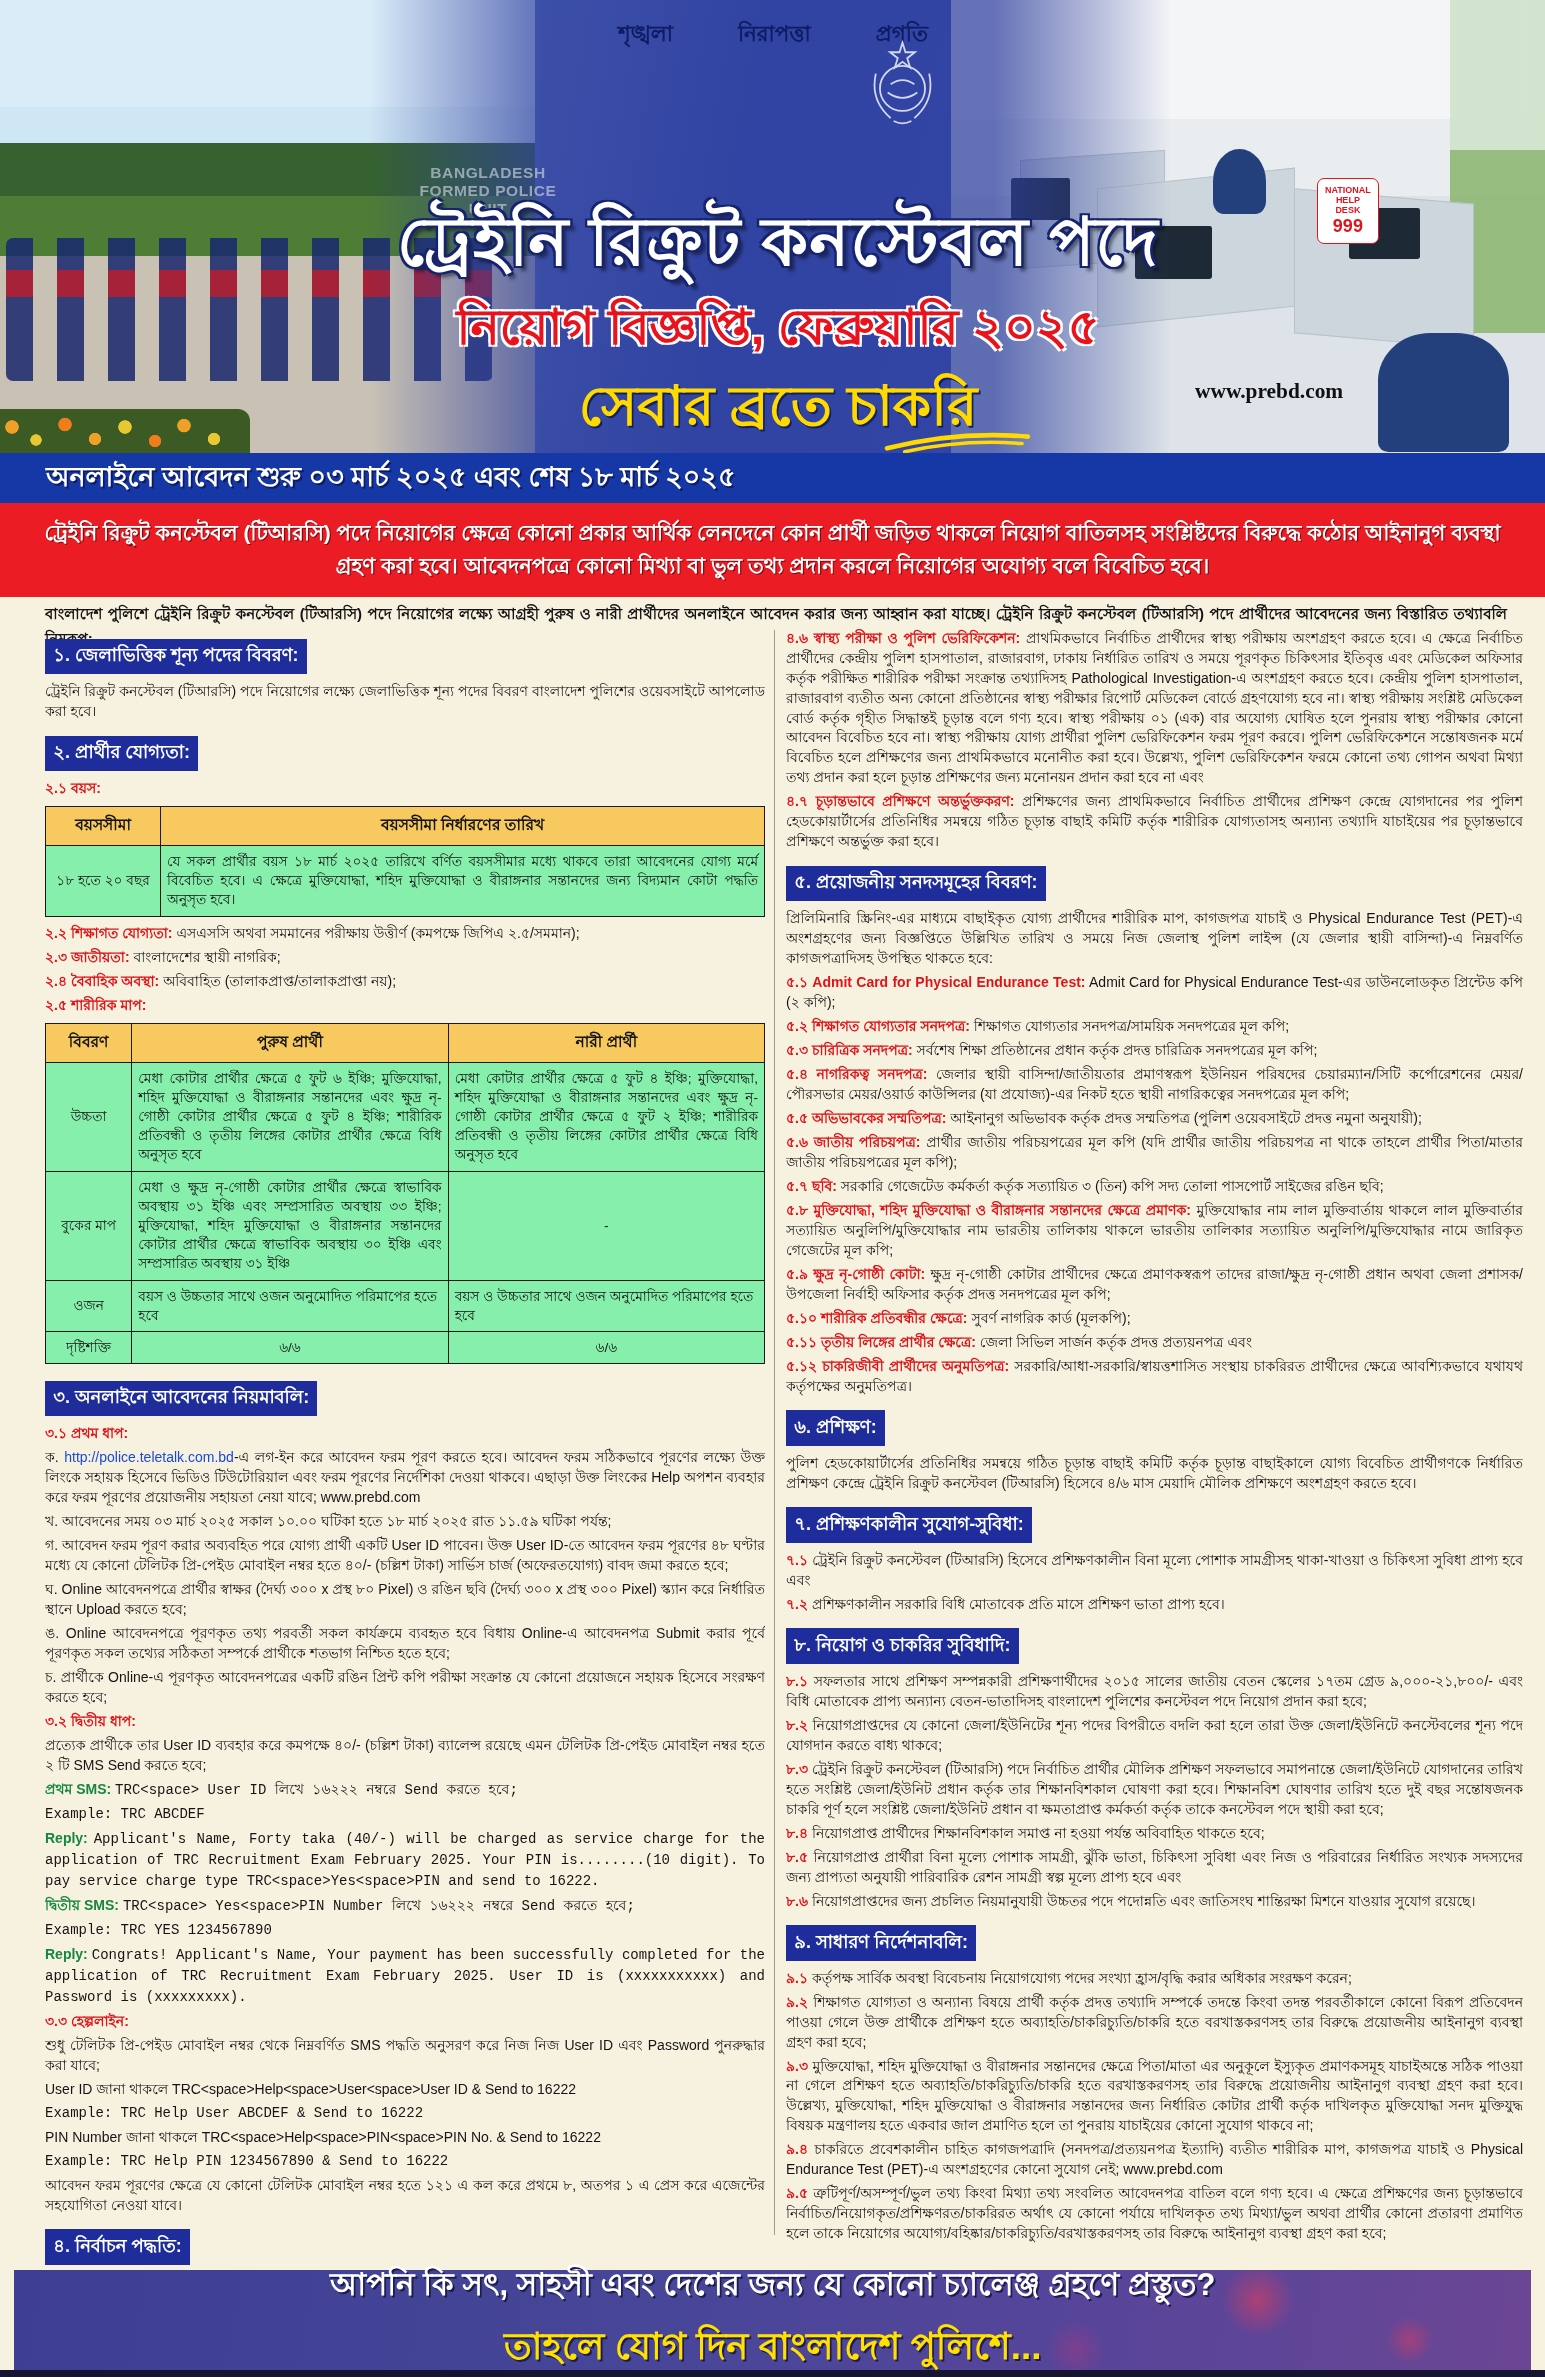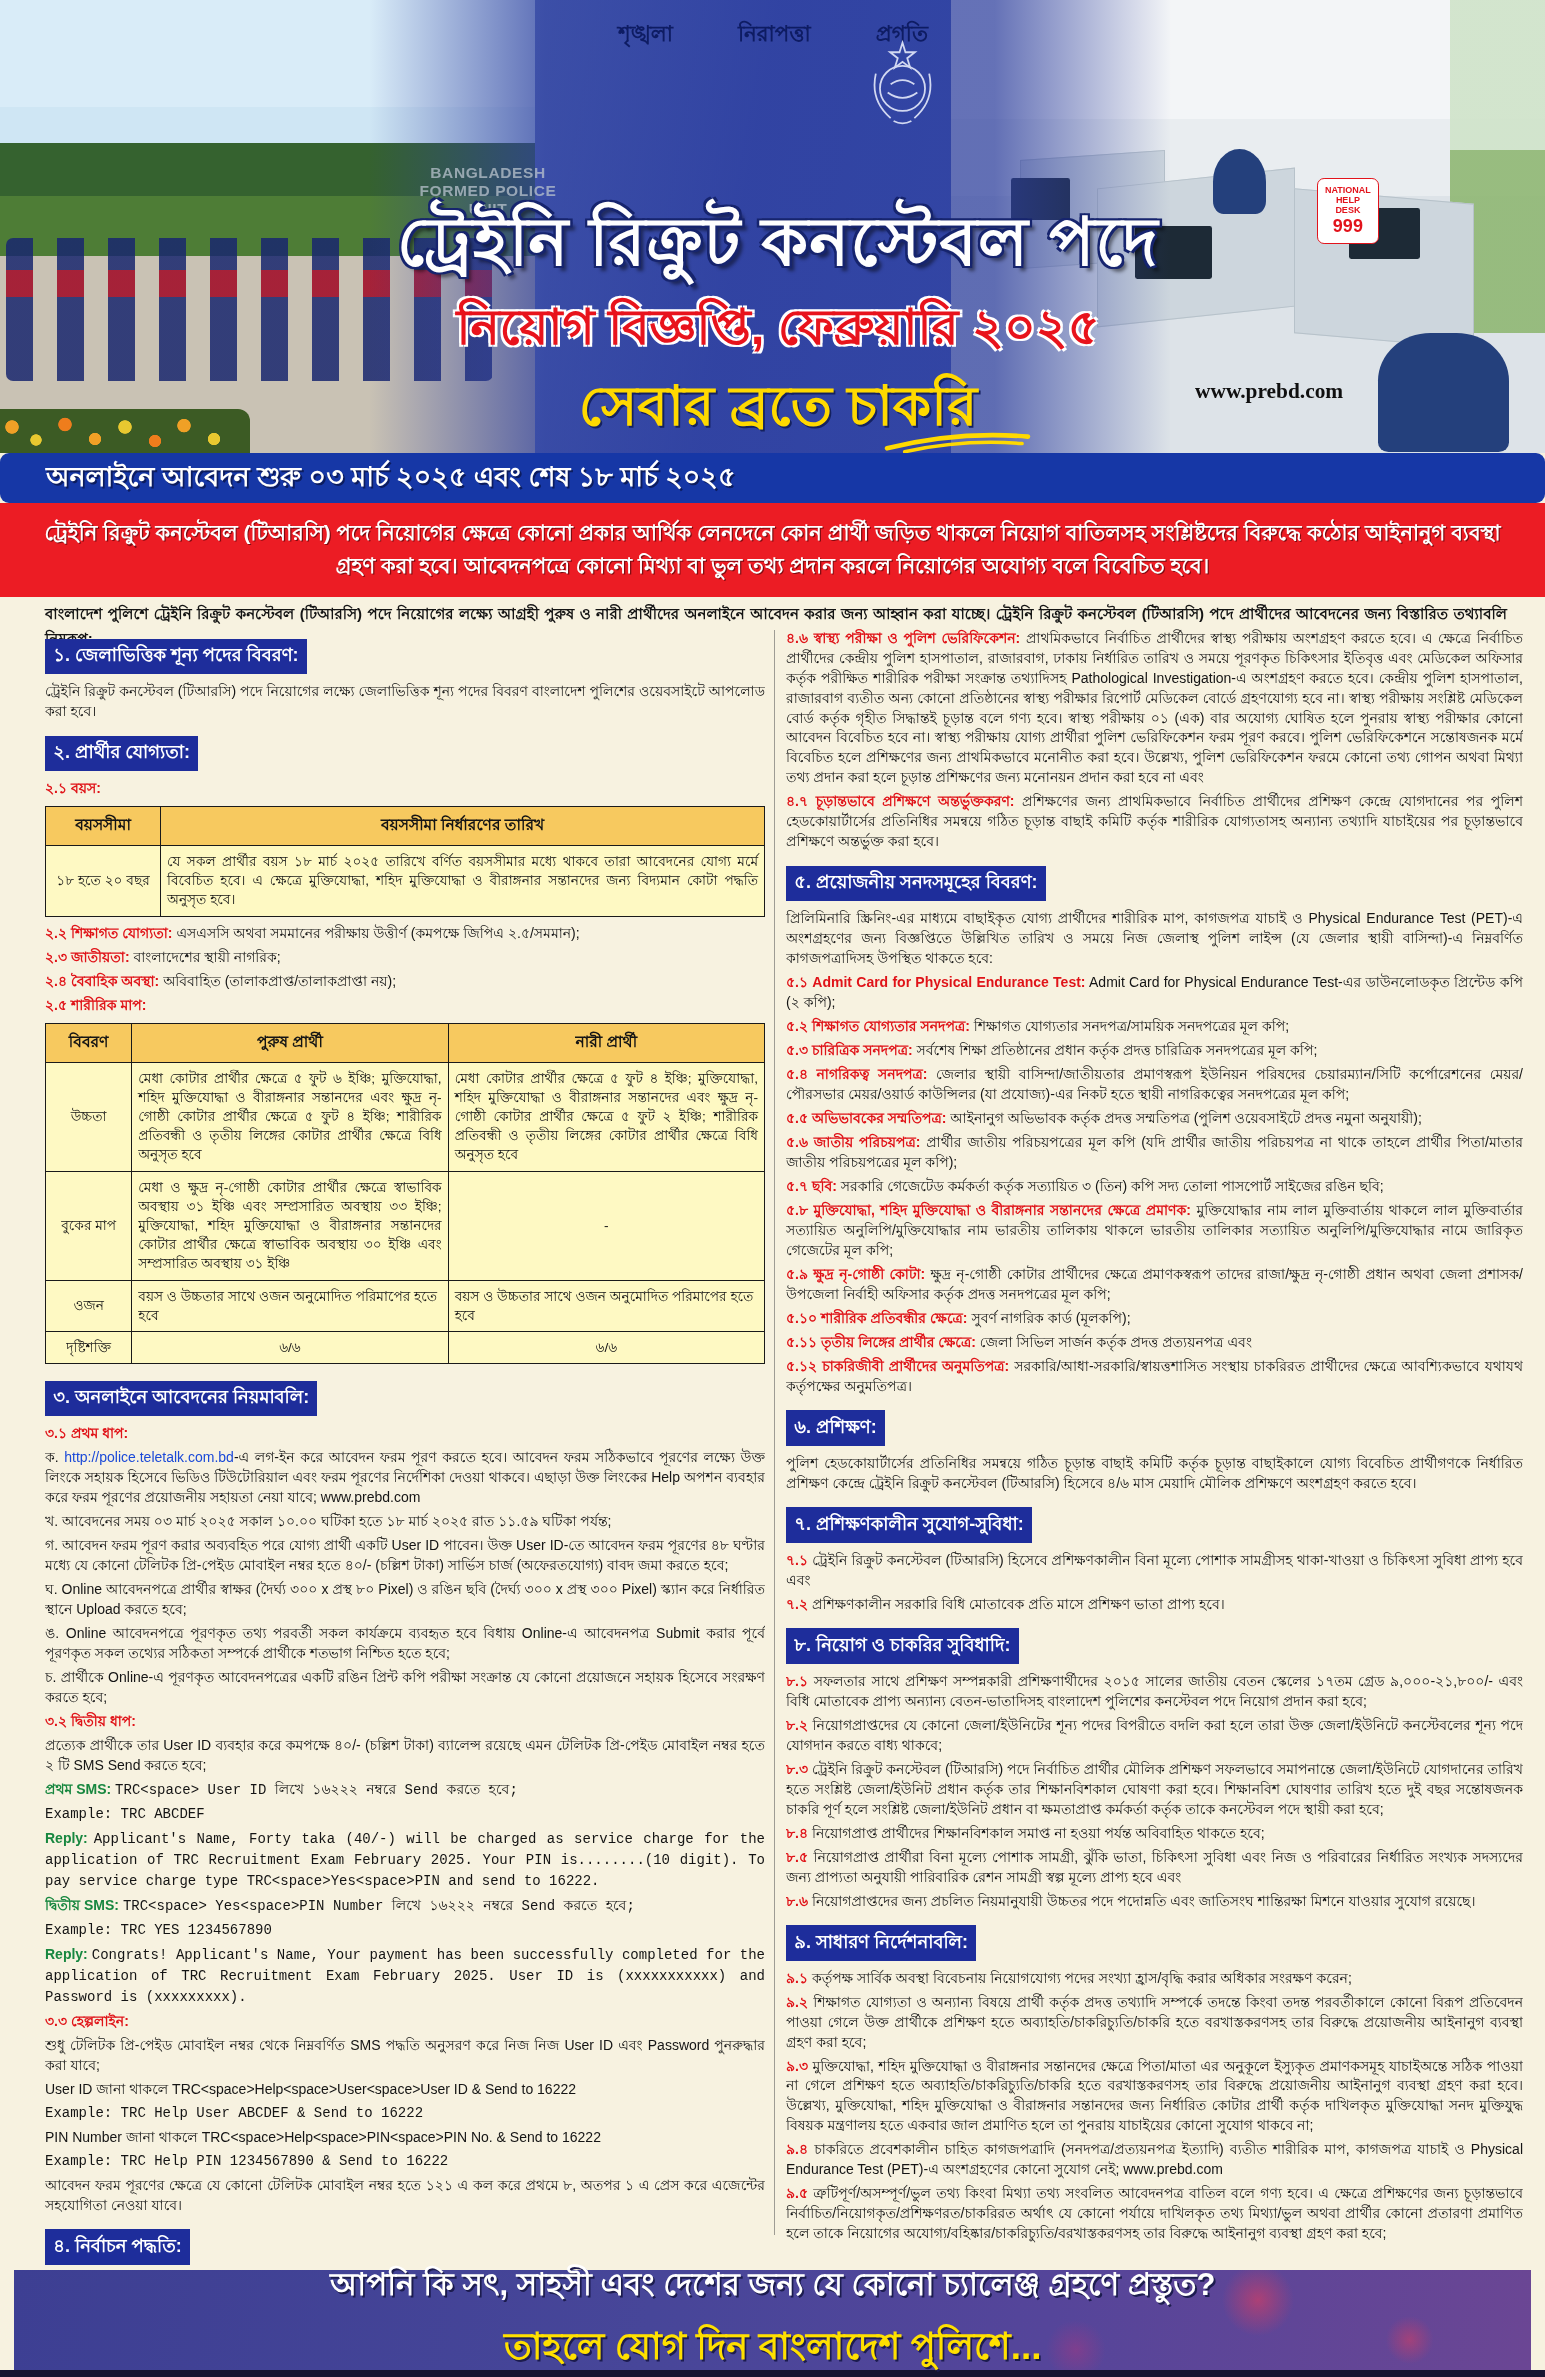--- a/index.html
+++ b/index.html
@@ -55,42 +55,42 @@
        border-radius:7.1px;border:1.8px solid #e2131b;padding:6px 2.4px;text-align:center;
        color:#e2131b;font-weight:bold;line-height:1.12;}
   .helpdesk .hd-s{font-size:9px;display:block;}
   .helpdesk .hd-9{font-size:18px;display:block;margin-top:1.2px;}
   .website-hdr{position:absolute;left:1195px;top:379px;z-index:7;color:#101010;
        font-size:21.4px;font-weight:bold;font-family:Liberation Serif, serif;}
 
   
   .dates{position:absolute;left:0;top:453px;width:1545px;height:50px;background:#1637a6;
        display:flex;align-items:center;padding-left:46px;box-sizing:border-box;z-index:8;
-       color:#ffffff;font-size:27px;font-weight:bold;text-shadow:1.8px 1.8px 0 #0c1c5e;border-radius:9px;}
+       color:#ffffff;font-size:27px;font-weight:bold;text-shadow:1.8px 1.8px 0 #0c1c5e;}
   .warn{position:absolute;left:0;top:503px;width:1545px;height:94px;background:#ec1c24;z-index:8;
        display:flex;align-items:center;justify-content:center;padding:0 42px;box-sizing:border-box;}
   .warn p{margin:0;color:#ffffff;font-size:21px;font-weight:bold;text-align:center;line-height:1.55;
        text-shadow:1.2px 1.2px 0 #7e0b10;}
 
   
   .intro{position:absolute;left:45px;top:602px;width:1462px;font-size:15px;font-weight:bold;
        text-align:justify;margin:0;}
   .col-l{position:absolute;left:45px;top:629px;width:720px;height:1637px;overflow:hidden;}
   .col-r{position:absolute;left:786px;top:629px;width:737px;height:1637px;overflow:hidden;}
   .divider{position:absolute;left:774px;top:630px;width:1.2px;height:1605px;background:#555;opacity:.55;}
 
   .hb{display:inline-block;background:#1e2d9b;color:#ffffff;font-size:18px;font-weight:bold;
       padding:2.4px 8.3px;margin:9.5px 0 3.6px 0;}
   p.t{font-size:14px;line-height:1.42;text-align:justify;margin:4.2px 0;}
   .rl{color:#e01318;font-weight:bold;}
   .gl{color:#17873f;font-weight:bold;}
   .lk{color:#1a49d8;}
   .sans{font-family:Liberation Mono, monospace;}
 
-  table.tbl{width:100%;border-collapse:collapse;margin:7.1px 0;background:#fef9c3;}
+  table.tbl{width:100%;border-collapse:collapse;margin:7.1px 0;background:#86efac;}
   table.tbl th{background:#f7c95f;border:1.8px solid #1a1a1a;padding:6px;font-size:15.5px;font-weight:bold;text-align:center;}
   table.tbl td{border:1.8px solid #1a1a1a;padding:6px;font-size:13.7px;line-height:1.4;vertical-align:middle;}
   td.c{text-align:center;}
   td.j{text-align:justify;}
 
   
   .footer{position:absolute;left:14.3px;top:2270px;width:1517px;height:100px;z-index:9;
        background:
         radial-gradient(circle 36px at 82% 30%,rgba(235,60,90,.55),rgba(0,0,0,0)),
         radial-gradient(circle 24px at 92% 70%,rgba(235,60,90,.45),rgba(0,0,0,0)),

